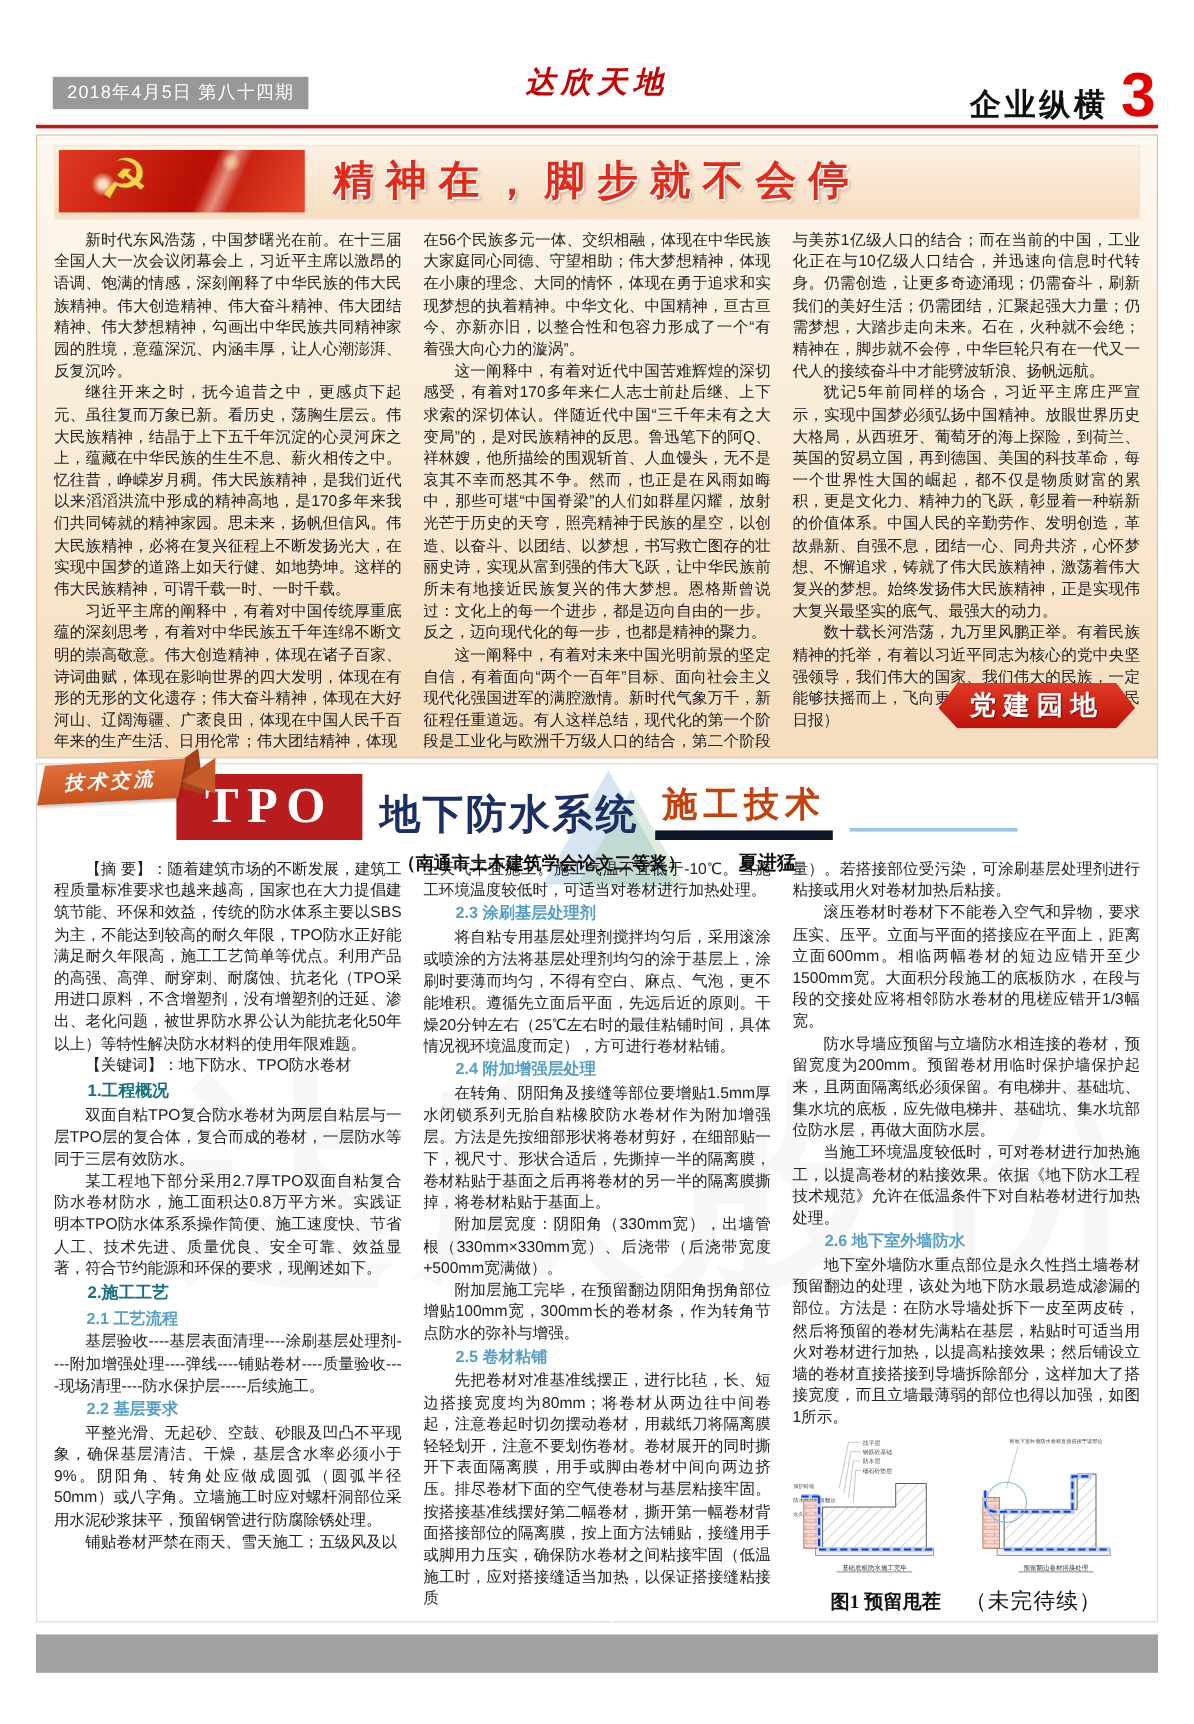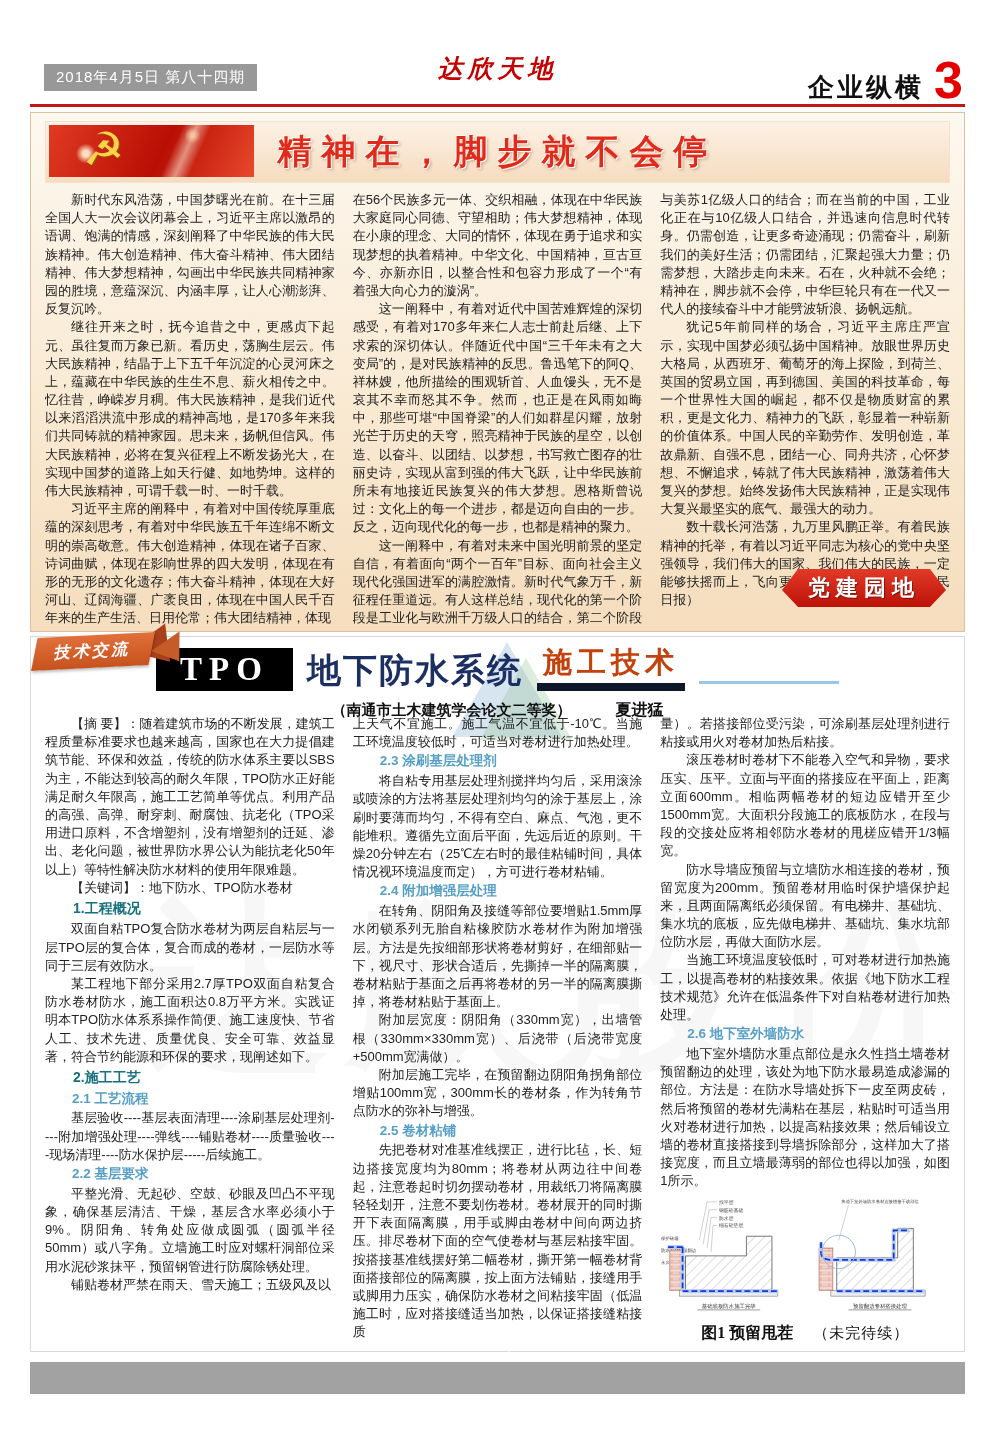--- a/index.html
+++ b/index.html
@@ -71,38 +71,38 @@
         border-bottom:36px solid #a8401c;transform:rotate(14deg);}
   .ribbon .arrow2{position:absolute;left:120px;top:-6px;width:0;height:0;
         border-left:20px solid transparent;border-right:10px solid transparent;
         border-bottom:28px solid #c55b28;transform:rotate(20deg);}
   .ribbon .txt{position:relative;display:inline-block;color:#fff;font-size:16px;font-weight:bold;
         letter-spacing:3px;padding:6px 20px;
         background:linear-gradient(180deg,#e1703a,#c7521e);
         transform:skewX(-14deg) rotate(-3deg);box-shadow:1px 2px 3px rgba(0,0,0,0.25);}
   .a2-header{position:relative;text-align:center;padding-top:8px;z-index:2;}
   .tpo-row{display:flex;justify-content:center;align-items:flex-end;gap:14px;}
-  .tpo-box{background:#000000;color:#fff;font-family:"Liberation Serif",serif;font-weight:bold;
-           font-size:33px;line-height:1.25;padding:1px 24px;letter-spacing:7px;}
+  .tpo-box{background:#b91c1c;color:#fff;font-family:"Liberation Serif",serif;font-weight:bold;
+           font-size:42px;line-height:1.25;padding:1px 24px;letter-spacing:7px;}
   .t-main{font-size:34px;font-weight:bold;color:#1c2f63;letter-spacing:2px;line-height:1.2;}
   .t-sub{font-size:29px;font-weight:bold;color:#c2410c;letter-spacing:5px;
          border-bottom:8px solid #0f172a;padding:0 6px 3px;line-height:1.2;}
   .t-tail{width:140px;height:3px;background:#9cc6e8;margin-bottom:7px;}
   .byline{margin-top:9px;display:flex;justify-content:center;align-items:baseline;gap:44px;}
   .award{font-size:15px;font-weight:600;color:#101010;}
   .author{font-size:16px;font-weight:bold;color:#101010;}
   .a2 .cols{position:absolute;left:14px;right:14px;top:78px;bottom:6px;z-index:1;}
   .a2 .col{height:100%;}
 
   
   .figure{margin-top:4px;}
   .fig-svg{display:block;width:100%;height:auto;background:#fff;}
   .fig-cap-row{display:flex;justify-content:center;align-items:baseline;gap:20px;margin-top:2px;}
   .fig-cap{font-family:"Liberation Serif",serif;font-weight:bold;font-size:16px;color:#111;}
-  .fig-note{font-size:15px;color:#111;letter-spacing:1px;}
+  .fig-note{font-size:18px;color:#111;letter-spacing:1px;}
 
   
   .footer{position:absolute;left:30px;right:30px;top:1362px;height:32px;background:#a2a2a2;
           color:#fff;display:flex;align-items:center;justify-content:center;gap:48px;
           font-size:19px;letter-spacing:1px;flex-direction:column;}
 </style>
 </head>
 <body>
 
 <div class="page">

